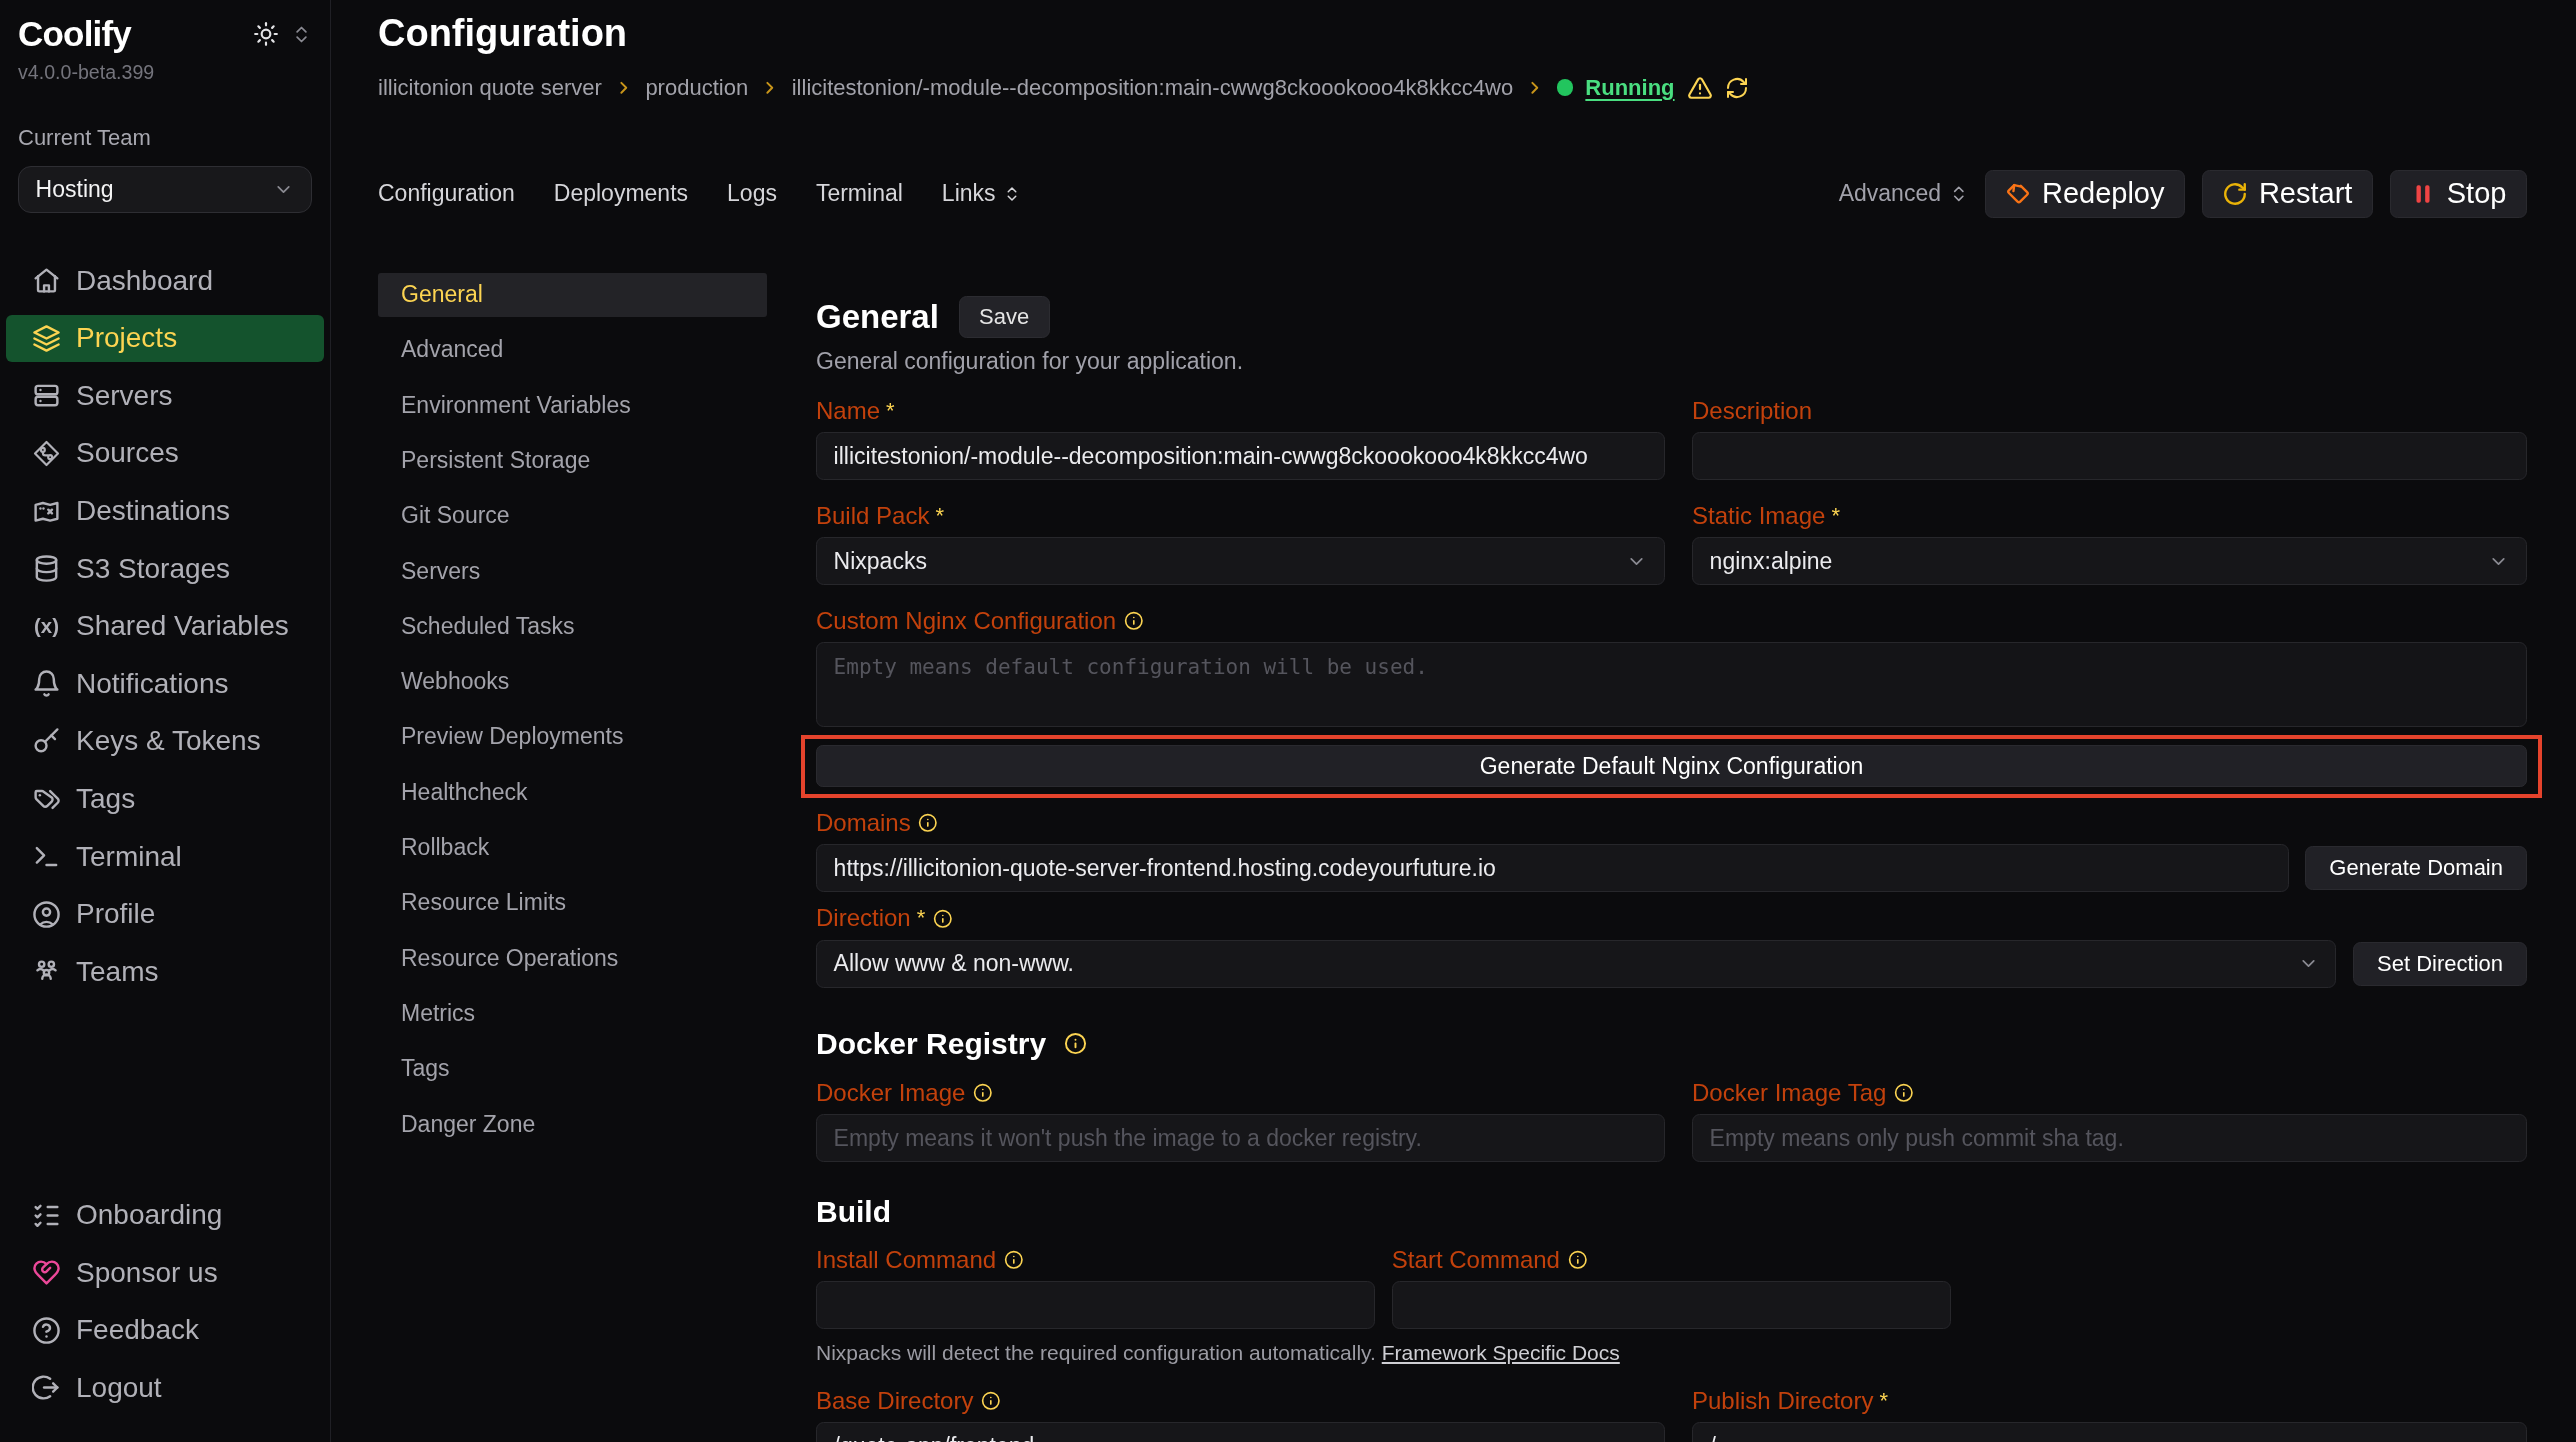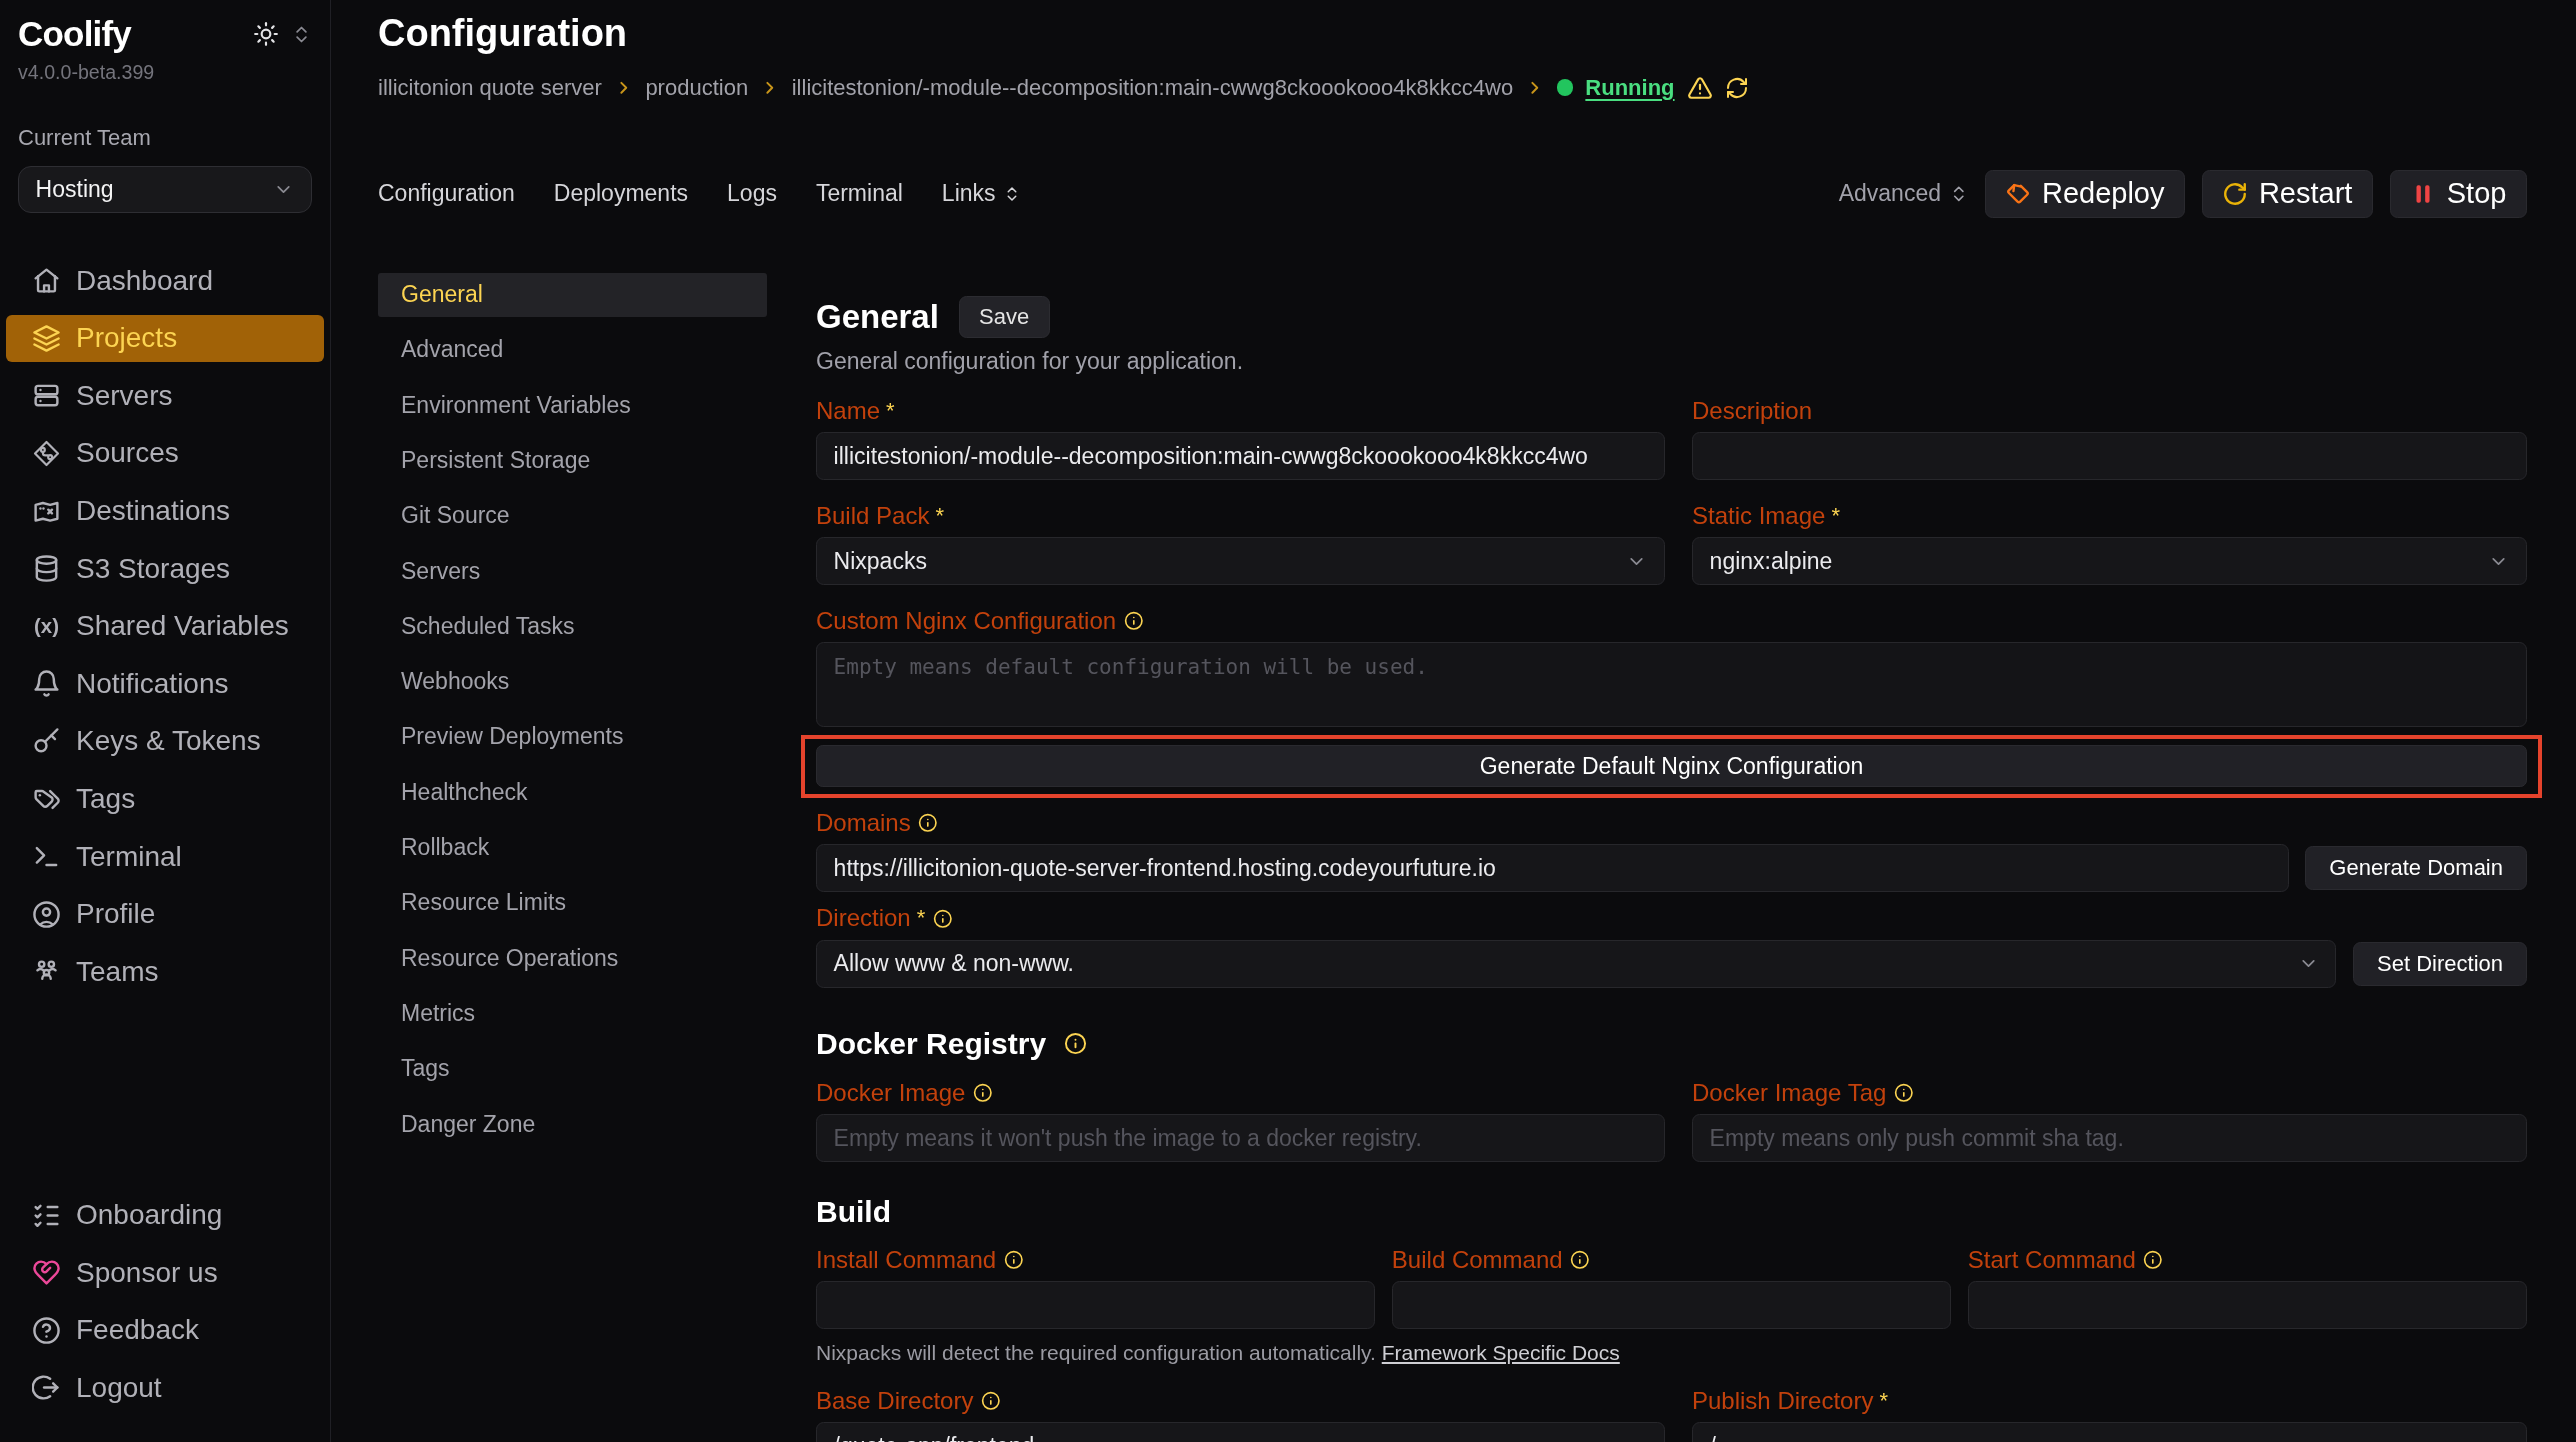--- a/index.html
+++ b/index.html
@@ -21,21 +21,21 @@
   .team-select { margin:15px 18px 0 18px; height:47px; background:#18181b; border:1.5px solid #2e2e33;
     border-radius:13px; display:flex; align-items:center; padding:0 16.6px; cursor:pointer; }
   .team-select .val { font-size:23px; color:#f4f4f5; }
   .team-select .chev { margin-left:auto; color:#8a8a92; }
   .nav { margin-top:44px; display:flex; flex-direction:column; }
   .nav.footer { margin-top:auto; margin-bottom:21px; }
   .nav-item { height:47px; margin:0 6px 10.6px 6px; display:flex; align-items:center;
     padding:0 10.6px 0 26px; border-radius:6px; color:#b1b1b8; cursor:pointer; }
   .nav-item .nav-icon { width:29px; height:29px; margin-right:15px; flex:0 0 auto; }
   .nav-item .nav-label { font-size:28px; white-space:nowrap; }
-  .nav-item.active { background:#a16207; color:#fcd452; }
+  .nav-item.active { background:#14532d; color:#fcd452; }
   .nav-item .txt-icon { width:29px; margin-right:15px; font-size:20.4px; font-weight:700; text-align:center; }
   .nav-item.sponsor .nav-icon { color:#ec4899; }
 
   
   .main { position:fixed; left:331px; top:0; width:2245px; height:1443px; padding:12px 49px 0 47px; }
   .page-title { font-size:38px; font-weight:700; color:#ffffff; }
   .breadcrumb { display:flex; align-items:center; gap:12px; margin-top:19.6px; font-size:22px; color:#a2a2aa; }
   .bc-sep { color:#c8951a; }
   .bc-dot { width:16.6px; height:16.6px; border-radius:50%; background:#22c55e; }
   .bc-running { color:#4ade80; font-weight:700; text-decoration:underline; text-underline-offset:3.8px; cursor:pointer; }
@@ -599,33 +599,20 @@
                   <circle cx="12" cy="12" r="10"></circle>
                   <path d="M12 16v-4"></path>
                   <path d="M12 8h.01"></path>
                 </svg>
               </span>
           </div>
           <input class="txt" value="" style="">
         </div>
         <div>
           <div class="label-row">
-            <span class="label">Build Command</span>
-            <span class="info">
-                <svg width="19.6" height="19.6" viewBox="0 0 24 24" fill="none" stroke="currentColor" stroke-width="2" stroke-linecap="round" stroke-linejoin="round">
-                  <circle cx="12" cy="12" r="10"></circle>
-                  <path d="M12 16v-4"></path>
-                  <path d="M12 8h.01"></path>
-                </svg>
-              </span>
-          </div>
-          <input class="txt" value="" style="">
-        </div>
-        <div>
-          <div class="label-row">
             <span class="label">Start Command</span>
             <span class="info">
                 <svg width="19.6" height="19.6" viewBox="0 0 24 24" fill="none" stroke="currentColor" stroke-width="2" stroke-linecap="round" stroke-linejoin="round">
                   <circle cx="12" cy="12" r="10"></circle>
                   <path d="M12 16v-4"></path>
                   <path d="M12 8h.01"></path>
                 </svg>
               </span>
           </div>
           <input class="txt" value="" style="">

